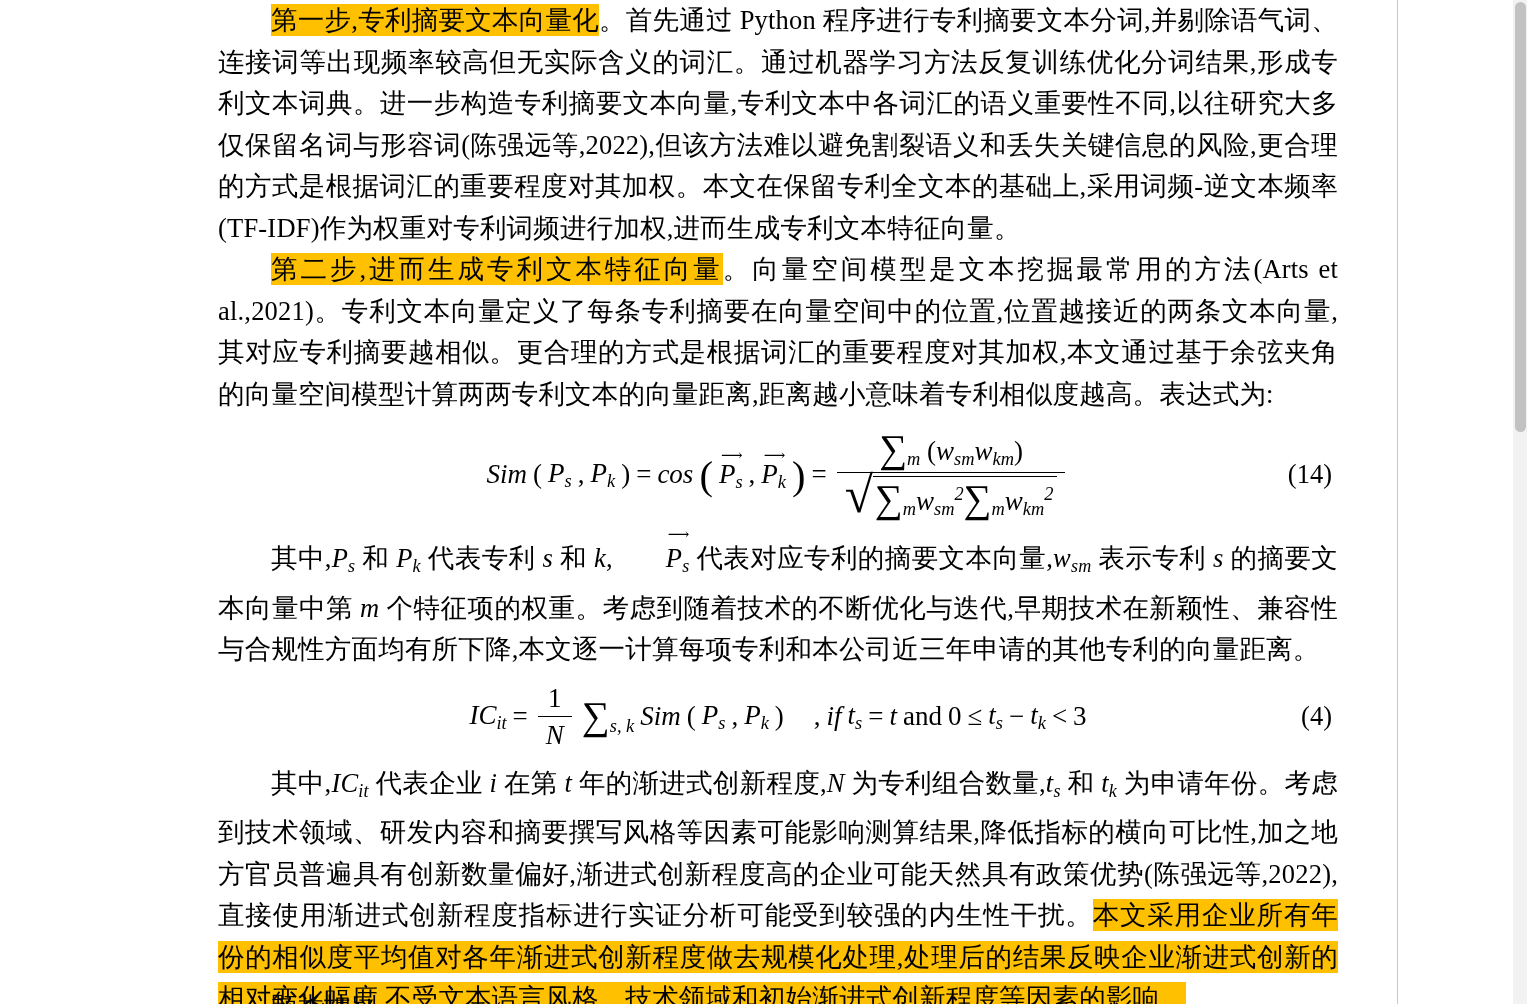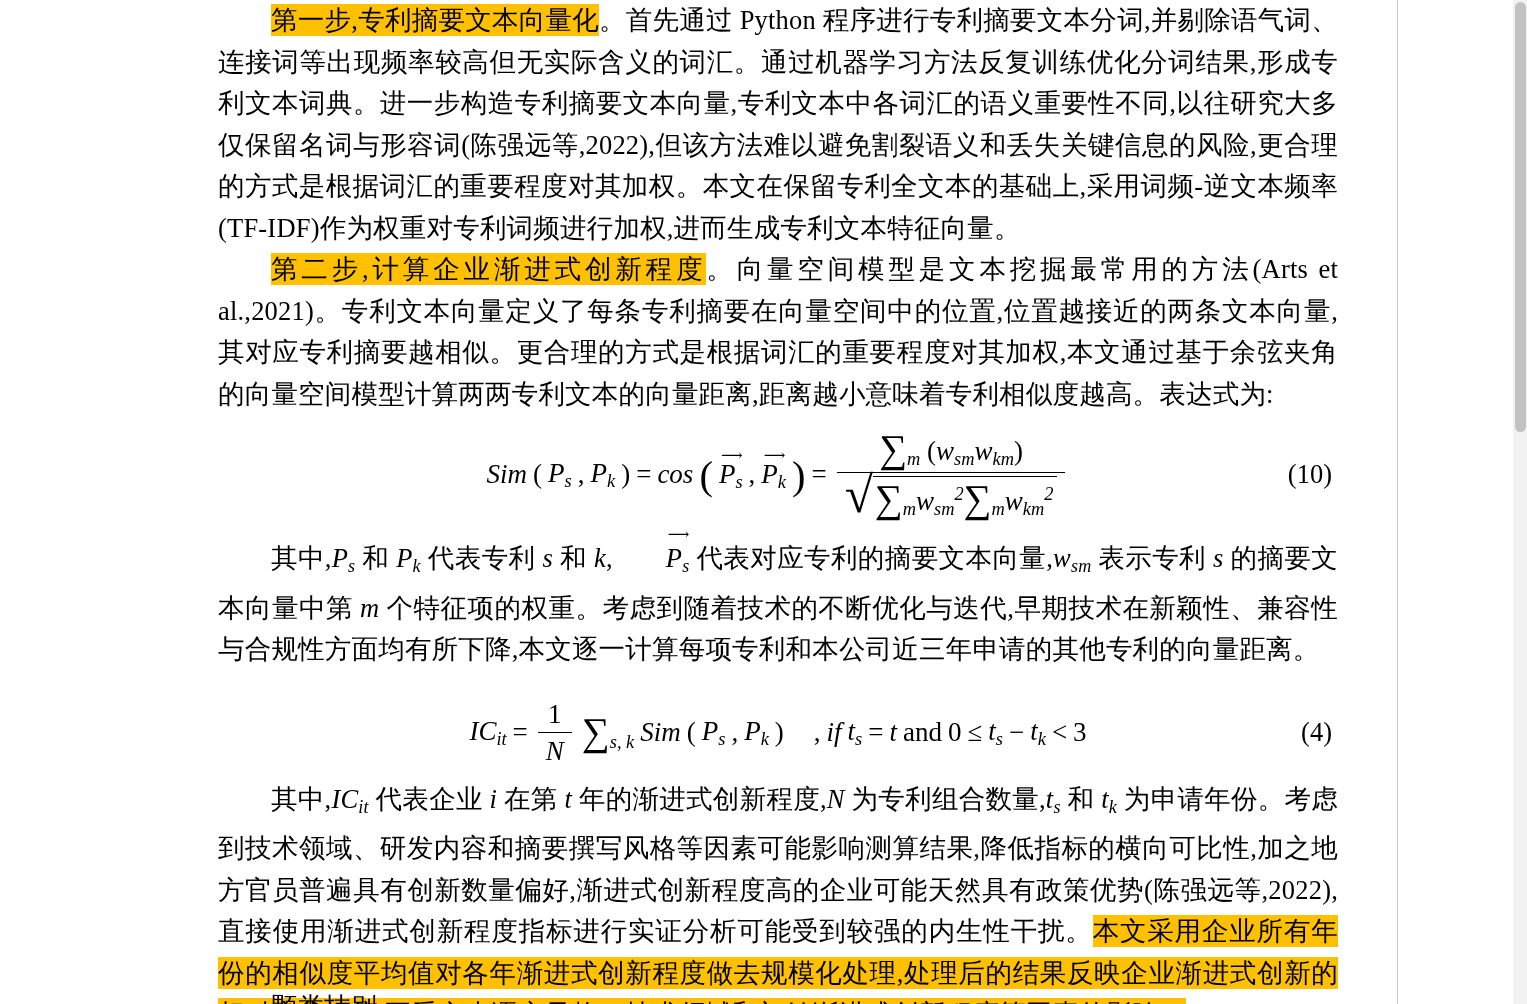--- a/index.html
+++ b/index.html
@@ -151,21 +151,21 @@
   }
   .sqrt .radicand {
     border-top: 1.4px solid #000;
     padding: 2px 4px 0 2px;
   }
   .eq10 {
     margin-top: 14px;
     margin-bottom: 16px;
   }
   .eq11 {
-    margin-top: 28px;
+    margin-top: 12px;
     margin-bottom: 12px;
   }
   .bottom-clip {
     position: absolute;
     left: 218px;
     top: 992px;
     width: 1120px;
     font-size: 26.5px;
     line-height: 30px;
     overflow: hidden;
@@ -176,21 +176,21 @@
 </style>
 </head>
 <body>
 
 <div class="page">
 
   <div class="column">
 
     <p class="indent"><span class="hl">第一步,专利摘要文本向量化</span><span>。首先通过 Python 程序进行专利摘要文本分词,并剔除语气词、连接词等出现频率较高但无实际含义的词汇。通过机器学习方法反复训练优化分词结果,形成专利文本词典。进一步构造专利摘要文本向量,专利文本中各词汇的语义重要性不同,以往研究大多仅保留名词与形容词(陈强远等,2022),但该方法难以避免割裂语义和丢失关键信息的风险,更合理的方式是根据词汇的重要程度对其加权。本文在保留专利全文本的基础上,采用词频-逆文本频率(TF-IDF)作为权重对专利词频进行加权,进而生成专利文本特征向量。</span></p>
 
-    <p class="indent"><span class="hl">第二步,计算企业渐进式创新程度</span><span>。向量空间模型是文本挖掘最常用的方法(Arts et al.,2021)。专利文本向量定义了每条专利摘要在向量空间中的位置,位置越接近的两条文本向量,其对应专利摘要越相似。更合理的方式是根据词汇的重要程度对其加权,本文通过基于余弦夹角的向量空间模型计算两两专利文本的向量距离,距离越小意味着专利相似度越高。表达式为:</span></p>
+    <p class="indent"><span class="hl">第二步,进而生成专利文本特征向量</span><span>。向量空间模型是文本挖掘最常用的方法(Arts et al.,2021)。专利文本向量定义了每条专利摘要在向量空间中的位置,位置越接近的两条文本向量,其对应专利摘要越相似。更合理的方式是根据词汇的重要程度对其加权,本文通过基于余弦夹角的向量空间模型计算两两专利文本的向量距离,距离越小意味着专利相似度越高。表达式为:</span></p>
 
     <div class="eq-row eq10">
       <div class="eq-body">
         <span class="it">Sim</span>
         <span>(</span>
         <span class="it"><span>P</span><span class="sub">s</span></span>
         <span>,</span>
         <span class="it"><span>P</span><span class="sub">k</span></span>
         <span>)</span>
         <span>=</span>
@@ -207,21 +207,21 @@
             <span>(</span><span class="it"><span>w</span><span class="sub">sm</span></span><span class="it"><span>w</span><span class="sub">km</span></span><span>)</span>
           </span>
           <span class="den">
             <span class="sqrt">
                 <span class="radical">√</span>
                 <span class="radicand"><span class="bigsum">∑</span><span class="sub">m</span><span class="it"><span>w</span><span class="sub">sm</span><span class="sup">2</span></span><span class="bigsum">∑</span><span class="sub">m</span><span class="it"><span>w</span><span class="sub">km</span><span class="sup">2</span></span></span>
               </span>
           </span>
         </span>
       </div>
-      <span class="eq-num">(10)</span>
+      <span class="eq-num">(14)</span>
     </div>
 
     <p class="indent">其中,<span class="it">P<span class="sub">s</span></span> 和 <span class="it">P<span class="sub">k</span></span> 代表专利 <span class="it">s</span> 和 <span class="it">k</span>,<span class="vecwrap it"><span class="arrow">⟶</span>P<span class="sub">s</span></span> 代表对应专利的摘要文本向量,<span class="it">w<span class="sub">sm</span></span> 表示专利 <span class="it">s</span> 的摘要文本向量中第 <span class="it">m</span> 个特征项的权重。考虑到随着技术的不断优化与迭代,早期技术在新颖性、兼容性与合规性方面均有所下降,本文逐一计算每项专利和本公司近三年申请的其他专利的向量距离。</p>
 
 
     <div class="eq-row eq11">
       <div class="eq-body">
         <span class="it"><span>IC</span><span class="sub">it</span></span>
         <span>=</span>
         <span class="frac">

